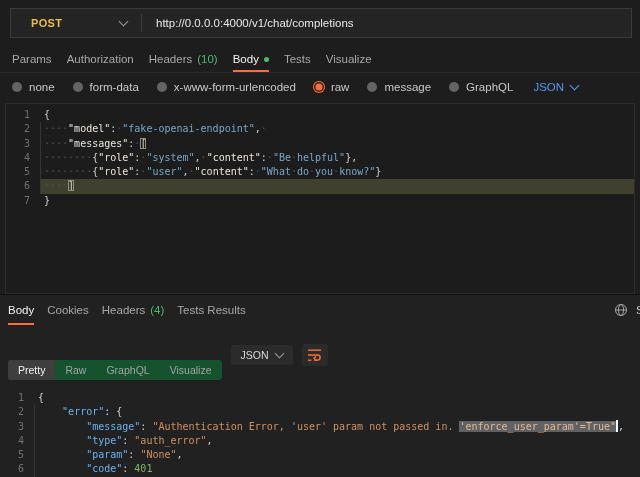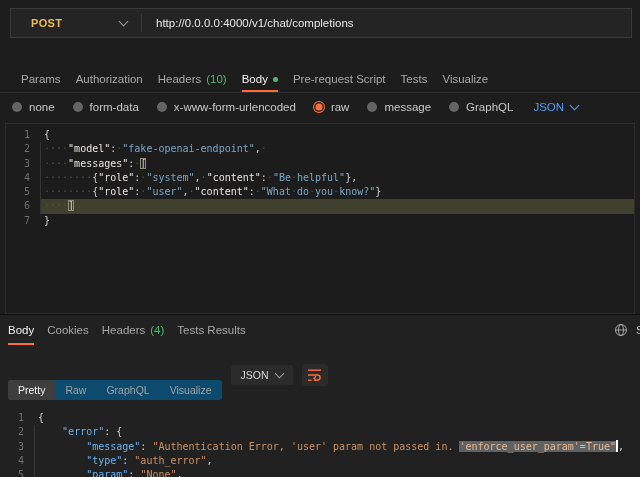--- a/index.html
+++ b/index.html
@@ -17,22 +17,22 @@
     border-radius:0;display:flex;align-items:center;}
   .method{width:96px;flex:none;display:flex;align-items:center;justify-content:space-between;
     padding:0 14px 0 20px;cursor:pointer;}
   .method-label{color:var(--yellow,#edbe4b);font-weight:bold;font-size:11px;letter-spacing:.3px;}
   .chev{width:6px;height:6px;border-right:1.5px solid #9a9a9a;border-bottom:1.5px solid #9a9a9a;
     transform:rotate(45deg);display:inline-block;margin-top:-3px;}
   .vsep{width:1px;height:18px;background:#3a3a3a;flex:none;}
   .url{margin-left:14px;font-size:11.5px;color:#e8e8e8;white-space:nowrap;}
 
   
-  .req-tabs{display:flex;align-items:stretch;height:26px;padding:0 21px;gap:15px;
-    border-bottom:1px solid #2b2b2b;flex:none;margin-top:20px;}
+  .req-tabs{display:flex;align-items:stretch;height:26px;padding:0 12px;gap:15px;
+    border-bottom:1px solid #2b2b2b;flex:none;}
   .tab{position:relative;display:flex;align-items:center;gap:5px;font-size:11.5px;
     color:#a8a8a8;cursor:pointer;white-space:nowrap;}
   .tab.active{color:#f2f2f2;}
   .tab.active::after{content:"";position:absolute;left:0;right:0;bottom:0;height:2px;
     background:var(--orange,#ff6c37);}
   .tab .count{color:var(--green,#4cb96f);}
   .dot-green{width:5px;height:5px;border-radius:50%;background:var(--green,#4cb96f);flex:none;}
 
   
   .type-row{display:flex;align-items:center;height:28px;padding:0 12px;gap:18px;
@@ -68,21 +68,21 @@
   .split-divider{height:1px;background:#101010;flex:none;cursor:row-resize;}
   .resp-section{background:#212121;flex:1;display:flex;flex-direction:column;min-height:0;}
   .resp-header{display:flex;align-items:stretch;height:30px;padding:0 8px;flex:none;position:relative;}
   .resp-tabs{display:flex;gap:13px;}
   .resp-right{position:absolute;right:0;top:0;bottom:0;display:flex;align-items:center;gap:7px;}
   .globe-btn{width:16px;height:16px;display:flex;align-items:center;justify-content:center;cursor:pointer;}
   .status-clip{width:4px;overflow:hidden;white-space:nowrap;font-size:11.5px;color:#c9c9c9;}
 
   
   .pretty-bar{display:flex;align-items:center;gap:9px;padding:4px 8px 6px;flex:none;}
-  .segmented{display:flex;background:#0c4a6e;border-radius:3px;margin-top:31px;}
+  .segmented{display:flex;background:#14532d;border-radius:3px;margin-top:31px;}
   .seg{padding:4px 10px;font-size:10.5px;color:#a3a3a3;cursor:pointer;border-radius:3px;white-space:nowrap;}
   .seg.selected{background:#3e3e3e;color:#f2f2f2;}
   .fmt-select{display:flex;align-items:center;gap:7px;background:#2b2b2b;border-radius:3px;
     padding:4px 10px;font-size:10.5px;color:#d9d9d9;cursor:pointer;}
   .wrap-btn{background:#2b2b2b;border:none;border-radius:3px;width:26px;height:22px;
     display:flex;align-items:center;justify-content:center;cursor:pointer;padding:0;}
 
   
   .resp-code{padding-top:5px;flex:1;overflow:hidden;}
   .resp .k{color:var(--respkey,#6cb2f0);}
@@ -117,23 +117,20 @@
       </div>
       <div class="tab">
         <span>Headers</span>
         <span class="count">(10)</span>
       </div>
       <div class="tab active">
         <span>Body</span>
         <span class="dot-green"></span>
       </div>
       <div class="tab">
-        <span>Pre-request Script</span>
-      </div>
-      <div class="tab">
         <span>Tests</span>
       </div>
       <div class="tab">
         <span>Visualize</span>
       </div>
     </div>
 
   <div class="type-row">
     <div class="type-row" style="padding:0;height:auto;" id="radios">
         <div class="radio">

